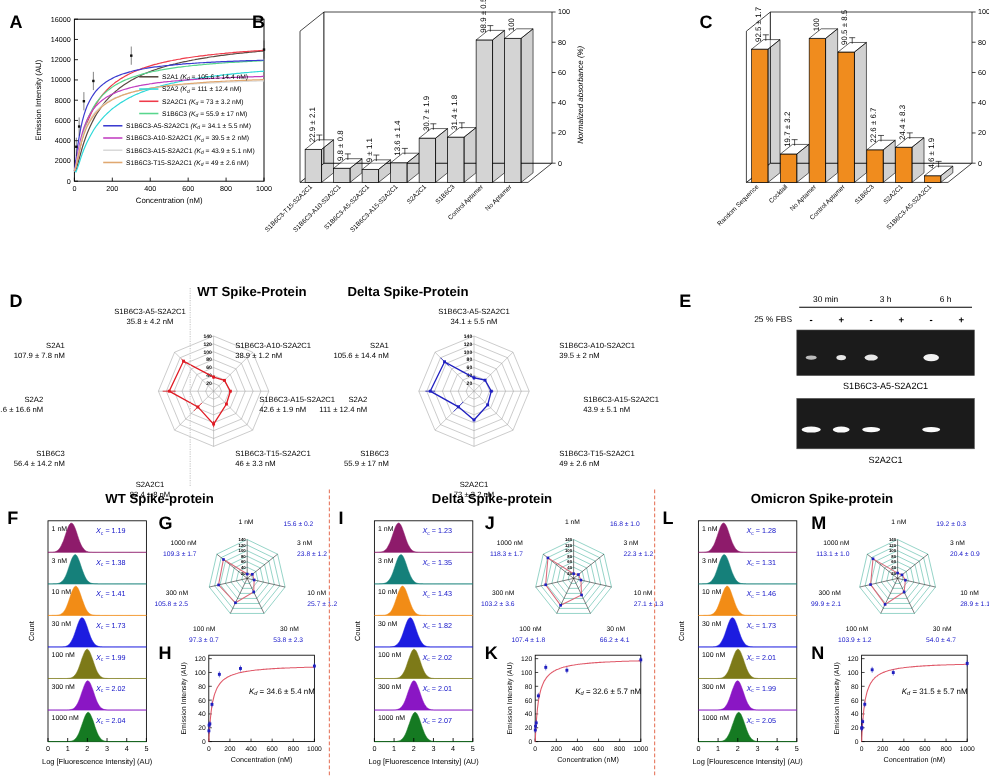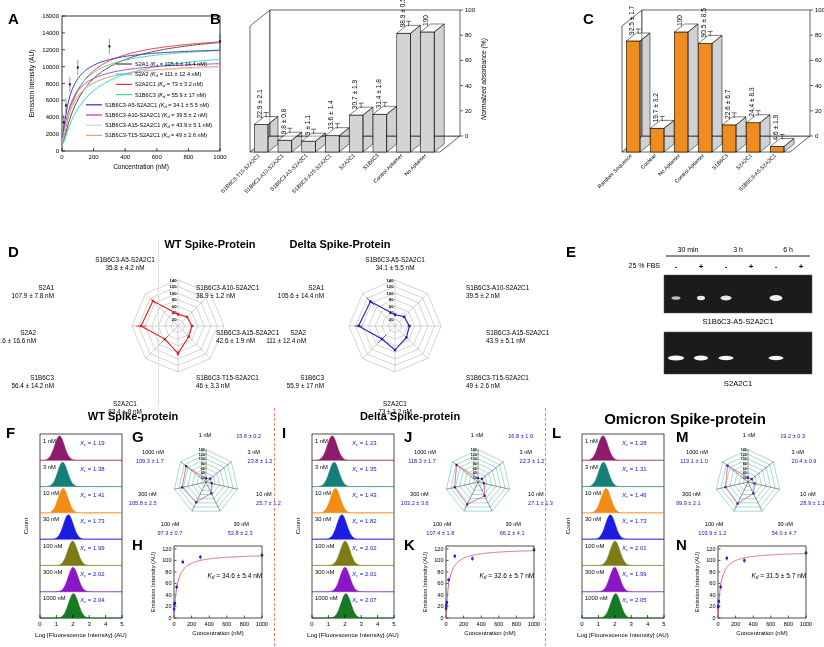--- a/index.html
+++ b/index.html
@@ -376,21 +376,21 @@
       <text x="178" y="84" font-size="7.6" fill="#000" font-family="&quot;Liberation Sans&quot;, sans-serif" text-anchor="middle" font-weight="normal">S1B6C3-A5-S2A2C1</text>
       <rect x="104" y="92" width="148" height="42" fill="#1b1b1b" stroke="#555" stroke-width="0.5"></rect>
       <ellipse cx="116" cy="118" rx="8" ry="2.5" fill="#fafafa"></ellipse>
       <ellipse cx="141" cy="118" rx="7" ry="2.5" fill="#fafafa"></ellipse>
       <ellipse cx="166" cy="118" rx="7.5" ry="2.25" fill="#fafafa"></ellipse>
       <ellipse cx="216" cy="118" rx="7.5" ry="2.25" fill="#fafafa"></ellipse>
       <text x="178" y="146" font-size="7.6" fill="#000" font-family="&quot;Liberation Sans&quot;, sans-serif" text-anchor="middle" font-weight="normal">S2A2C1</text>
     </svg>
     <div class="sec-title" style="left: 58px; top: 410px; width: 150px; font-size: 11px;">WT Spike-protein</div>
     <div class="sec-title" style="left: 330px; top: 410px; width: 160px; font-size: 11px;">Delta Spike-protein</div>
-    <div class="sec-title" style="left: 600px; top: 410px; width: 170px; font-size: 15px;">Omicron Spike-protein</div>
+    <div class="sec-title" style="left: 600px; top: 410px; width: 170px; font-size: 11px;">Omicron Spike-protein</div>
     <div class="panel-letter" style="left: 6px; top: 424px;">F</div>
     <svg width="108" height="216" viewBox="0 0 108 216" style="position: absolute; left: 20px; top: 428px;">
       <rect x="20" y="6" width="82" height="184" fill="#fff" stroke="#000" stroke-width="0.7"></rect>
       <line x1="20" y1="32.285714285714285" x2="102" y2="32.285714285714285" stroke="#8e1b6b" stroke-width="0.45" stroke-opacity="0.6"></line>
       <path d="M20 32.285714285714285L20.0 32.3L20.9 32.3L21.8 32.2L22.7 32.2L23.6 32.2L24.6 32.0L25.5 31.9L26.4 31.6L27.3 31.2L28.2 30.5L29.1 29.7L30.0 28.5L30.9 26.9L31.8 25.0L32.8 22.8L33.7 20.2L34.6 17.5L35.5 14.8L36.4 12.3L37.3 10.2L38.2 8.7L39.1 7.9L40.0 8.0L41.0 8.9L41.9 10.5L42.8 12.7L43.7 15.2L44.6 18.0L45.5 20.7L46.4 23.2L47.3 25.4L48.2 27.2L49.2 28.7L50.1 29.8L51.0 30.7L51.9 31.3L52.8 31.6L53.7 31.9L54.6 32.1L55.5 32.2L56.4 32.2L57.4 32.3L58.3 32.3L59.2 32.3L60.1 32.3L61.0 32.3L61.9 32.3L62.8 32.3L63.7 32.3L64.6 32.3L65.6 32.3L66.5 32.3L67.4 32.3L68.3 32.3L69.2 32.3L70.1 32.3L71.0 32.3L71.9 32.3L72.8 32.3L73.8 32.3L74.7 32.3L75.6 32.3L76.5 32.3L77.4 32.3L78.3 32.3L79.2 32.3L80.1 32.3L81.0 32.3L82.0 32.3L82.9 32.3L83.8 32.3L84.7 32.3L85.6 32.3L86.5 32.3L87.4 32.3L88.3 32.3L89.2 32.3L90.2 32.3L91.1 32.3L92.0 32.3L92.9 32.3L93.8 32.3L94.7 32.3L95.6 32.3L96.5 32.3L97.4 32.3L98.4 32.3L99.3 32.3L100.2 32.3L101.1 32.3L102.0 32.3L102 32.285714285714285Z" fill="#8e1b6b" stroke="#8e1b6b" stroke-width="0.4"></path>
       <text x="23" y="14.5" font-size="5.8" fill="#000" font-family="&quot;Liberation Sans&quot;, sans-serif" text-anchor="start" font-weight="normal">1 nM</text>
       <text x="60" y="16.5" font-size="6" fill="#1414c8" font-family="&quot;Liberation Sans&quot;, sans-serif"><tspan font-style="italic">X</tspan><tspan font-size="4.3" baseline-shift="-22%">c</tspan><tspan> = 1.19</tspan></text>
       <line x1="20" y1="58.57142857142857" x2="102" y2="58.57142857142857" stroke="#15807a" stroke-width="0.45" stroke-opacity="0.6"></line>
       <path d="M20 58.57142857142857L20.0 58.6L20.9 58.6L21.8 58.6L22.7 58.6L23.6 58.6L24.6 58.5L25.5 58.5L26.4 58.5L27.3 58.4L28.2 58.2L29.1 58.0L30.0 57.7L30.9 57.1L31.8 56.4L32.8 55.3L33.7 53.9L34.6 52.2L35.5 50.1L36.4 47.6L37.3 44.9L38.2 42.2L39.1 39.6L40.0 37.3L41.0 35.5L41.9 34.4L42.8 34.1L43.7 34.7L44.6 36.0L45.5 38.0L46.4 40.4L47.3 43.1L48.2 45.8L49.2 48.4L50.1 50.8L51.0 52.8L51.9 54.4L52.8 55.7L53.7 56.6L54.6 57.3L55.5 57.8L56.4 58.1L57.4 58.3L58.3 58.4L59.2 58.5L60.1 58.5L61.0 58.5L61.9 58.6L62.8 58.6L63.7 58.6L64.6 58.6L65.6 58.6L66.5 58.6L67.4 58.6L68.3 58.6L69.2 58.6L70.1 58.6L71.0 58.6L71.9 58.6L72.8 58.6L73.8 58.6L74.7 58.6L75.6 58.6L76.5 58.6L77.4 58.6L78.3 58.6L79.2 58.6L80.1 58.6L81.0 58.6L82.0 58.6L82.9 58.6L83.8 58.6L84.7 58.6L85.6 58.6L86.5 58.6L87.4 58.6L88.3 58.6L89.2 58.6L90.2 58.6L91.1 58.6L92.0 58.6L92.9 58.6L93.8 58.6L94.7 58.6L95.6 58.6L96.5 58.6L97.4 58.6L98.4 58.6L99.3 58.6L100.2 58.6L101.1 58.6L102.0 58.6L102 58.57142857142857Z" fill="#15807a" stroke="#15807a" stroke-width="0.4"></path>
       <text x="23" y="40.785714285714285" font-size="5.8" fill="#000" font-family="&quot;Liberation Sans&quot;, sans-serif" text-anchor="start" font-weight="normal">3 nM</text>

